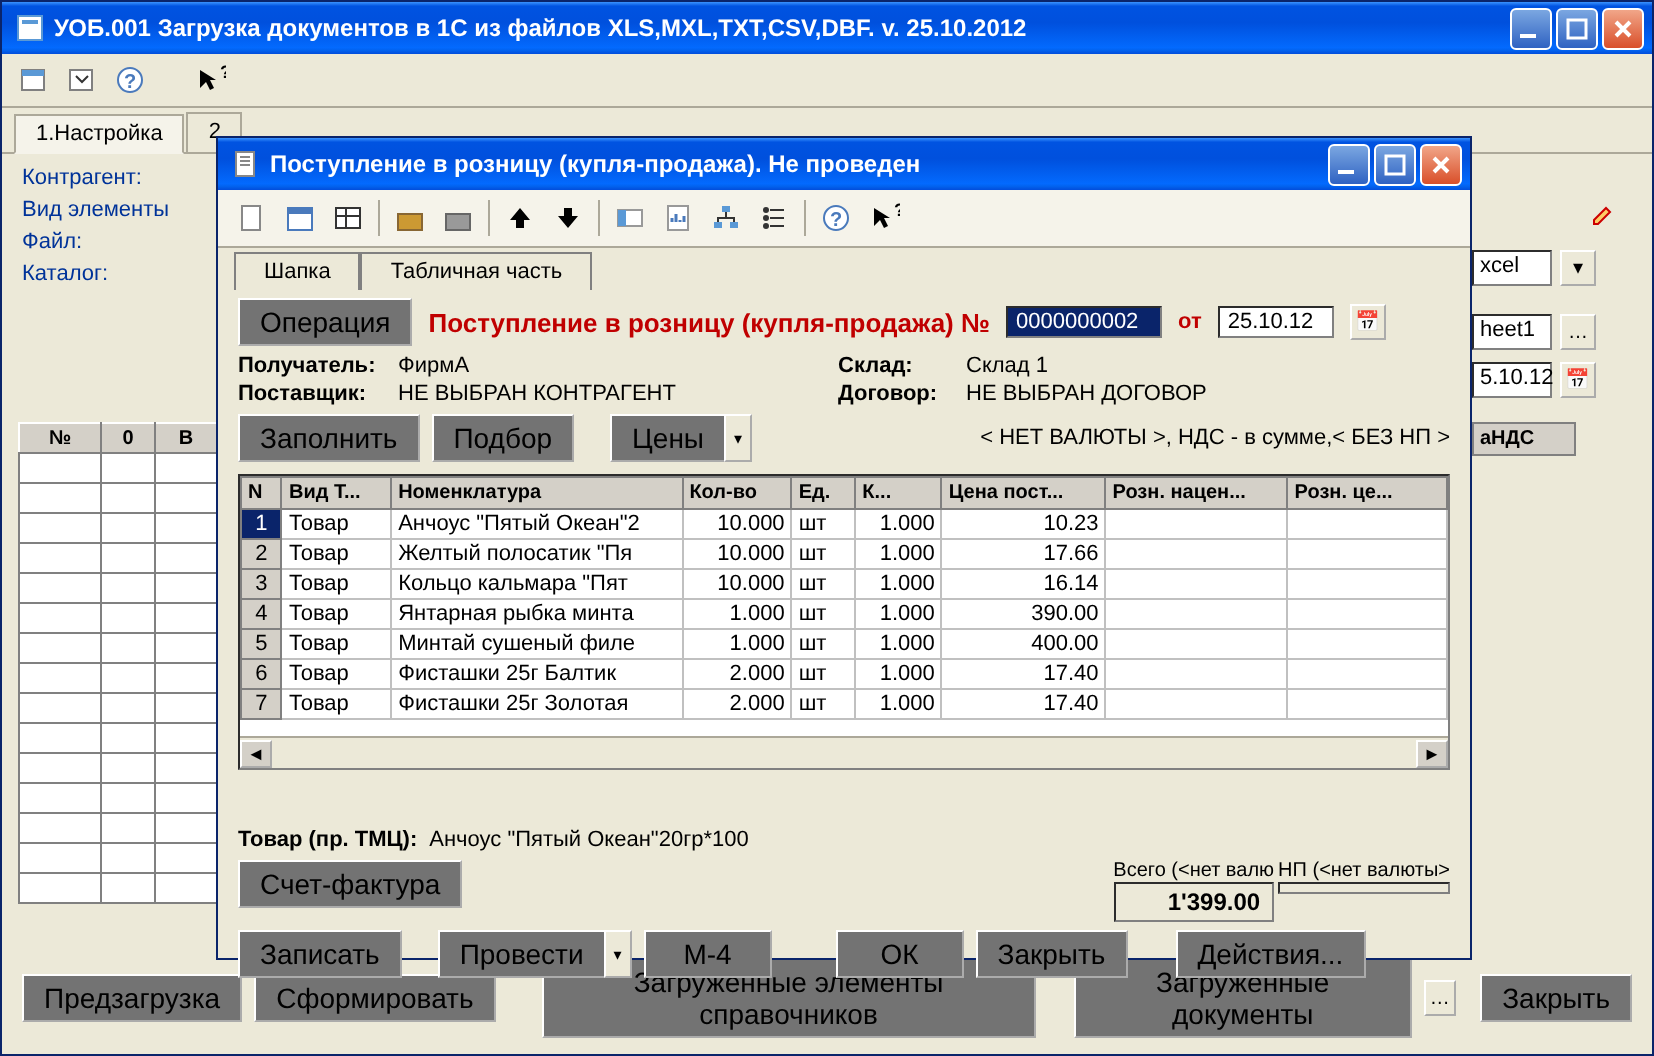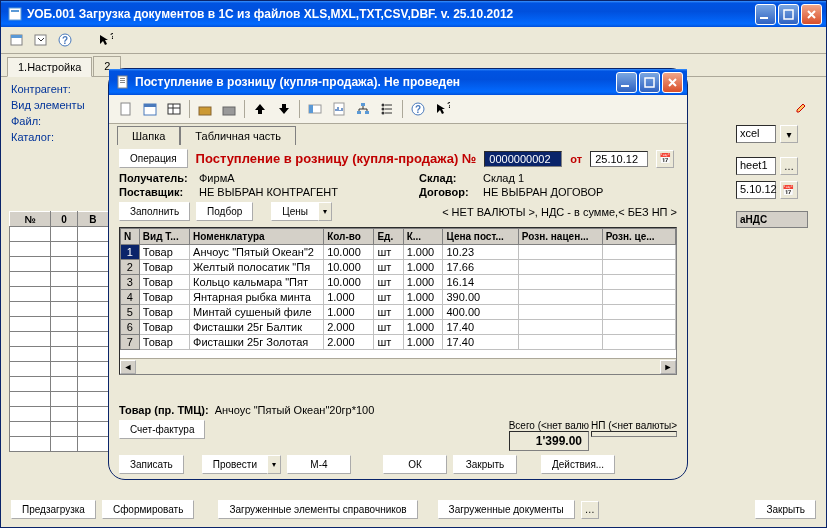--- a/index.html
+++ b/index.html
@@ -113,29 +113,29 @@
 .footer-btns {
   position: absolute;
   bottom: 8px;
   left: 10px;
   right: 10px;
   display: flex;
   gap: 6px;
   align-items: center;
 }
 .btn {
-  background: #ffffff;
+  background: #737373;
   border: 1px outset #fff;
   padding: 3px 10px;
-  font-size: 10px;
+  font-size: 14px;
   cursor: pointer;
 }
 
 
-.dialog { left: 108px; top: 68px; width: 580px; height: 412px; z-index: 10; border-radius: 17px; }
+.dialog { left: 108px; top: 68px; width: 628px; height: 412px; z-index: 10; }
 
 .dlg-toolbar { padding: 3px 6px; display: flex; gap: 2px; align-items: center; border-bottom: 1px solid #aca899; background: #f5f3ea; }
 .dlg-toolbar .tb-btn { width: 22px; height: 22px; display: inline-flex; align-items: center; justify-content: center; cursor: pointer; border: 1px solid transparent; }
 .dlg-toolbar .sep { width: 1px; height: 18px; background: #aca899; margin: 0 2px; }
 
 .dlg-tabs { display: flex; padding: 2px 8px 0 8px; gap: 0; }
 .dlg-tab { padding: 3px 14px; border: 1px solid #808080; border-bottom: none; background: #ece9d8; cursor: pointer; font-size: 11px; }
 .dlg-tab.active { background: #ece9d8; position: relative; }
 
 .op-row { display: flex; align-items: center; gap: 8px; padding: 4px 10px; }
@@ -160,21 +160,21 @@
   text-align: left;
   white-space: nowrap;
 }
 .grid-table td {
   border: 1px solid #c0c0c0;
   font-size: 11px;
   padding: 1px 3px;
   white-space: nowrap;
   overflow: hidden;
 }
-.grid-table td.num { text-align: left; }
+.grid-table td.num { text-align: right; }
 .grid-table td.rownum { background: #d4d0c8; text-align: center; font-weight: normal; border: 1px solid #808080; }
 .grid-table tr.sel td.rownum { background: #0a246a; color: #fff; }
 
 .hscroll { height: 16px; background: #ece9d8; border-top: 1px solid #aca899; display: flex; align-items: center; }
 .hscroll .arrow { width: 16px; height: 14px; background: #d4d0c8; border: 1px outset #fff; display: inline-flex; align-items: center; justify-content: center; cursor: pointer; font-size: 9px; }
 .hscroll .track { flex: 1; }
 
 .bottom-info { padding: 4px 10px; display: flex; align-items: center; gap: 6px; font-size: 11px; margin-top: 25px; }
 .bottom-info .k { font-weight: bold; }
 .sum-box { border: 1px inset #808080; background: #ece9d8; padding: 2px 6px; min-width: 60px; text-align: right; font-weight: bold; font-size: 12px; }
@@ -273,21 +273,21 @@
     <div style="height:8px"></div>
     <div class="form-row">
       <span class="input-box" style="width:40px">heet1</span>
       <span class="cal-btn">…</span>
     </div>
     <div class="form-row">
       <span class="input-box" style="width:40px">5.10.12</span>
       <span class="cal-btn">📅</span>
     </div>
     <div style="height:6px"></div>
-    <table class="grid-table" style="width:72px">
+    <table class="grid-table" style="width:52px">
         <tbody>
           <tr>
             <th>аНДС</th>
           </tr>
         </tbody>
       </table>
   </div>
 
   <div style="position:absolute; right:16px; top:98px;">
     <span class="tb-btn"><svg width="16" height="16">

